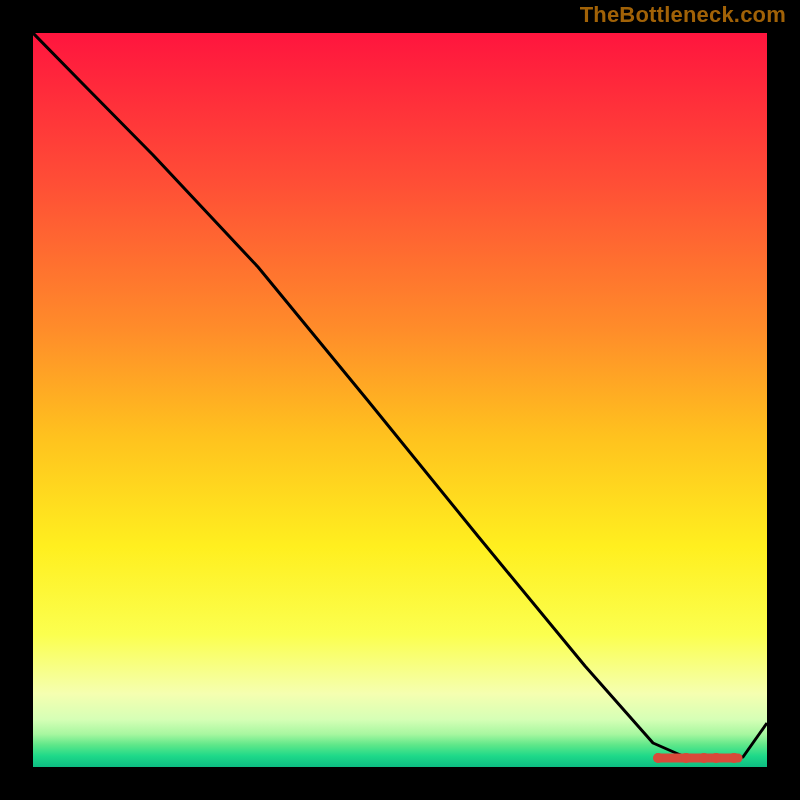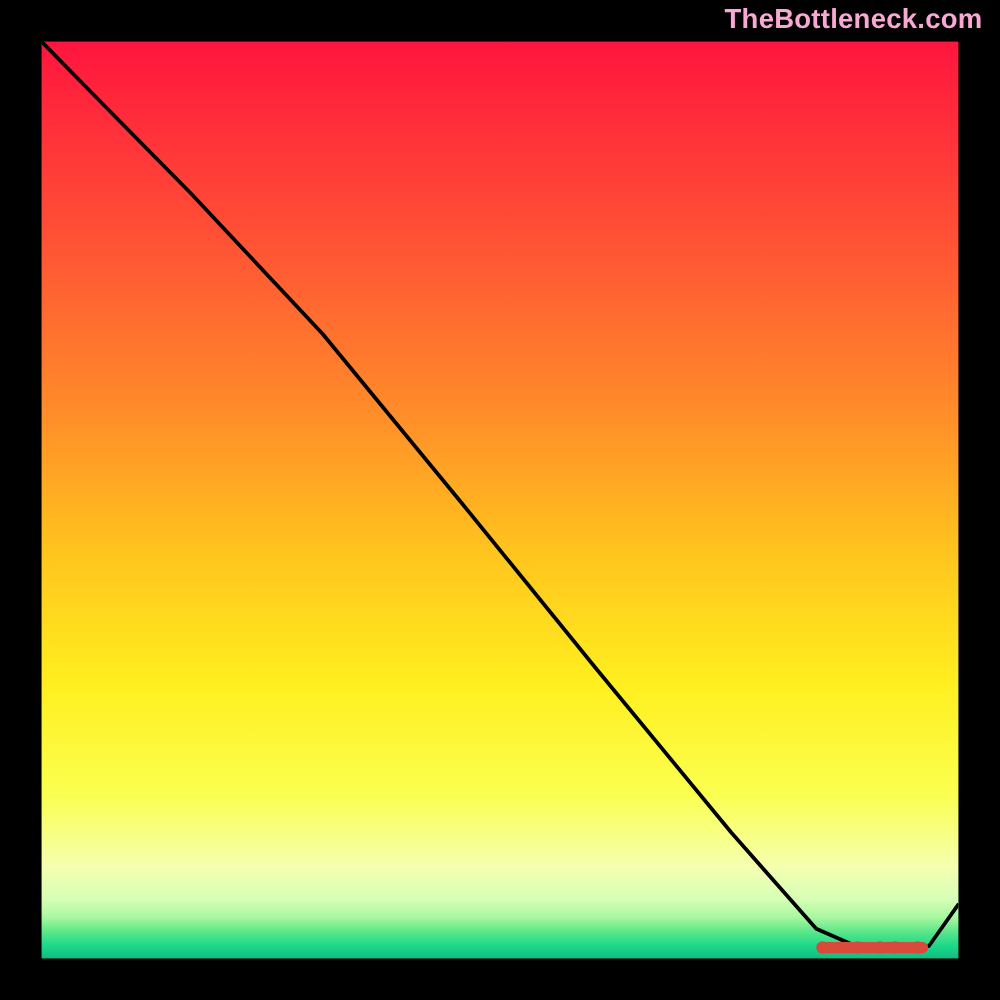--- a/index.html
+++ b/index.html
@@ -16,21 +16,21 @@
     background: #000;
     position: relative;
   }
   .watermark {
     position: absolute;
     top: 2px;
     right: 14px;
     font-family: Arial, Helvetica, sans-serif;
     font-size: 22px;
     font-weight: 600;
-    color: #f9a8d4;
+    color: #a16207;
     letter-spacing: 0.2px;
     text-align: center;
   }
   .plot {
     position: absolute;
     left: 33px;
     top: 33px;
     width: 734px;
     height: 734px;
     overflow: hidden;

